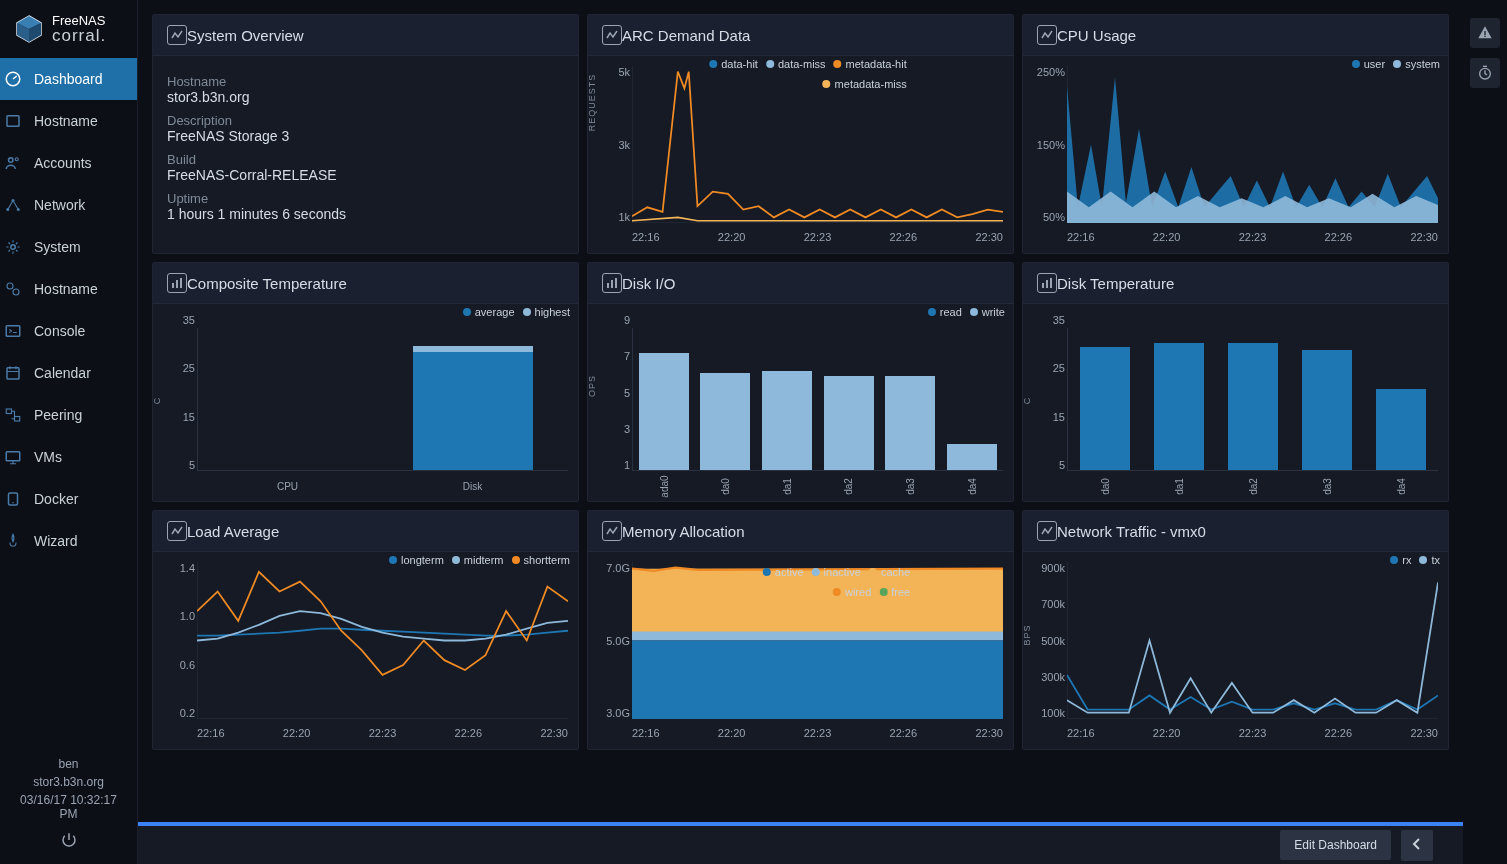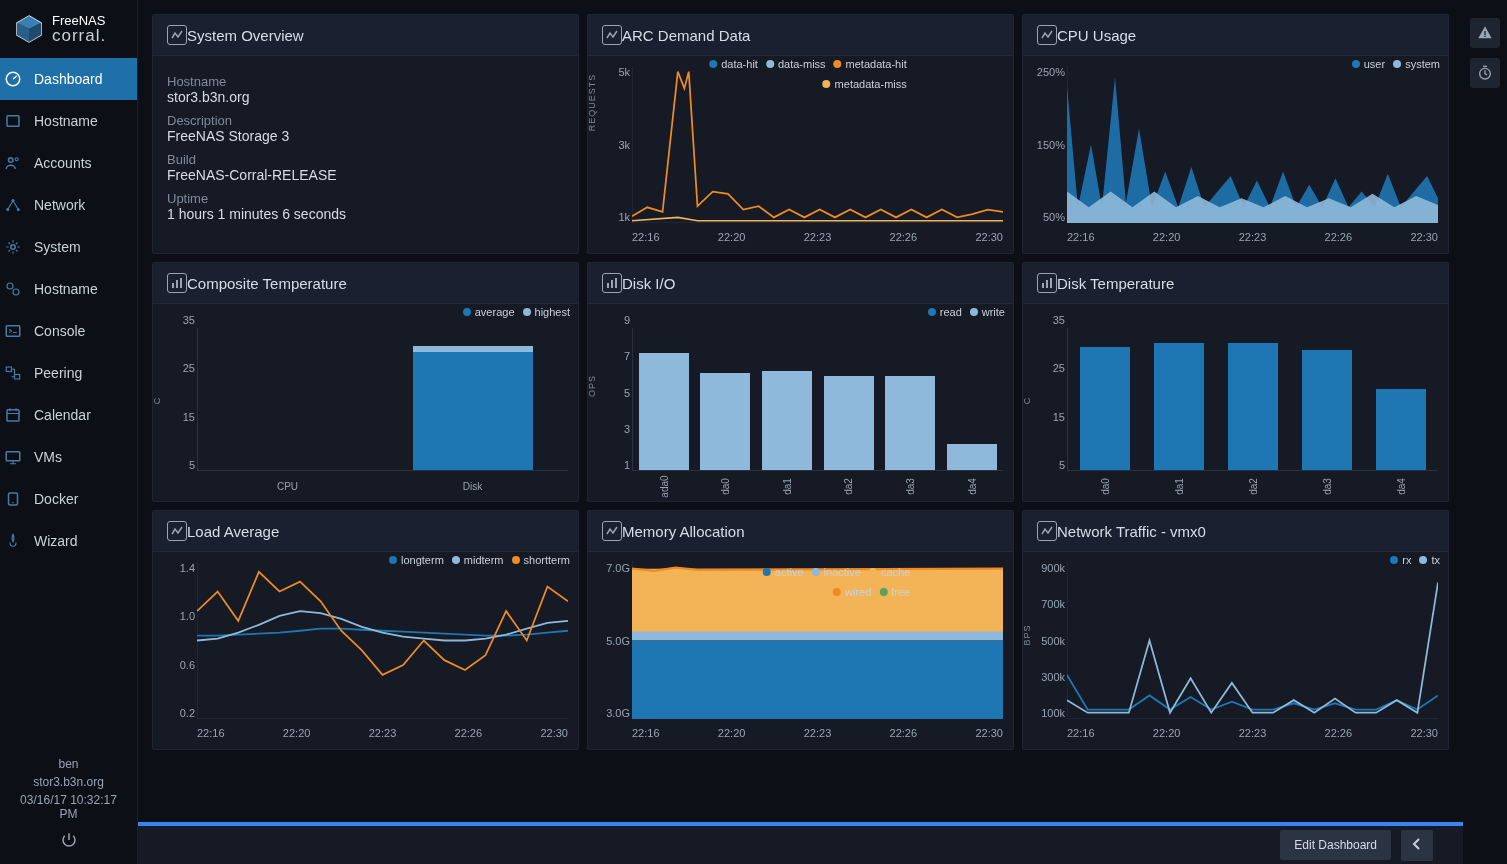--- a/index.html
+++ b/index.html
@@ -183,35 +183,35 @@
           <svg viewBox="0 0 24 24">
             <rect x="3" y="5" width="18" height="14" rx="1" fill="none" stroke="currentColor" stroke-width="2"></rect>
             <path d="M7 10l3 2-3 2M12 14h5" stroke="currentColor" stroke-width="1.5"></path>
           </svg>
         </span>
         <span>Console</span>
       </div>
       <div class="nav-item">
         <span class="nav-icon" style="color:#4a7ba8">
           <svg viewBox="0 0 24 24">
+            <rect x="4" y="5" width="16" height="15" rx="1" fill="none" stroke="currentColor" stroke-width="2"></rect>
+            <path d="M4 10h16M8 3v4M16 3v4" stroke="currentColor" stroke-width="1.5"></path>
+          </svg>
+        </span>
+        <span>Calendar</span>
+      </div>
+      <div class="nav-item">
+        <span class="nav-icon" style="color:#4a7ba8">
+          <svg viewBox="0 0 24 24">
             <rect x="3" y="4" width="7" height="6" fill="none" stroke="currentColor" stroke-width="1.5"></rect>
             <rect x="14" y="14" width="7" height="6" fill="none" stroke="currentColor" stroke-width="1.5"></rect>
             <path d="M10 7h4v10h-4" fill="none" stroke="currentColor" stroke-width="1.5"></path>
           </svg>
         </span>
         <span>Peering</span>
-      </div>
-      <div class="nav-item">
-        <span class="nav-icon" style="color:#4a7ba8">
-          <svg viewBox="0 0 24 24">
-            <rect x="4" y="5" width="16" height="15" rx="1" fill="none" stroke="currentColor" stroke-width="2"></rect>
-            <path d="M4 10h16M8 3v4M16 3v4" stroke="currentColor" stroke-width="1.5"></path>
-          </svg>
-        </span>
-        <span>Calendar</span>
       </div>
       <div class="nav-item">
         <span class="nav-icon" style="color:#4a7ba8">
           <svg viewBox="0 0 24 24">
             <rect x="3" y="5" width="18" height="12" rx="1" fill="none" stroke="currentColor" stroke-width="2"></rect>
             <path d="M8 21h8M12 17v4" stroke="currentColor" stroke-width="1.5"></path>
           </svg>
         </span>
         <span>VMs</span>
       </div>

